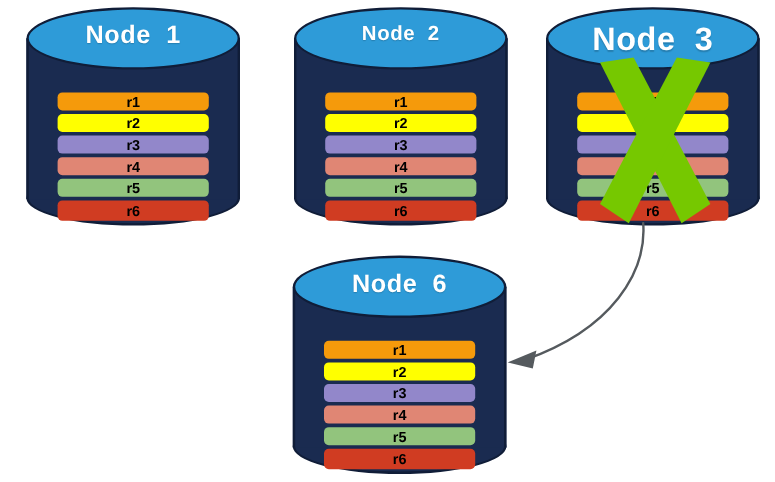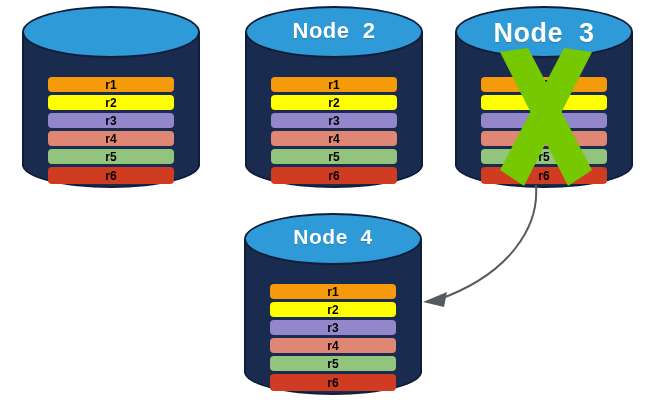--- a/index.html
+++ b/index.html
@@ -108,35 +108,36 @@
 </style>
 </head>
 <body>
 
 <div id="canvas"></div>
 
 <div class="node" style="left:22px; top:6px; width:178px; height:182px;">
   <div class="cyl-bottom" style="top:136px; height:46px;"></div>
   <div class="cyl-body" style="top:26px; height:134px; border-top:none; border-bottom:none;"></div>
   <div class="cyl-top" style="top:0px; height:52px;"></div>
+  <div class="node-label" style="top:12px; font-size:21px;">Node  1</div>
   <div class="rows" style="left:26px; top:60px; width:126px; height:108px;">
     <div class="row-bar" style="top:0px;  height:15px; font-size:12px; background:#f59a0b;">r1</div>
     <div class="row-bar" style="top:18px; height:15px; font-size:12px; background:#ffff00;">r2</div>
     <div class="row-bar" style="top:36px; height:15px; font-size:12px; background:#9287ca;">r3</div>
     <div class="row-bar" style="top:54px; height:15px; font-size:12px; background:#e08674;">r4</div>
     <div class="row-bar" style="top:72px; height:15px; font-size:12px; background:#92c47d;">r5</div>
     <div class="row-bar" style="top:90px; height:17px; font-size:12px; background:#d03c22;">r6</div>
   </div>
 </div>
 
 <div class="node" style="left:245px; top:6px; width:178px; height:182px;">
   <div class="cyl-bottom" style="top:136px; height:46px;"></div>
   <div class="cyl-body" style="top:26px; height:134px; border-top:none; border-bottom:none;"></div>
   <div class="cyl-top" style="top:0px; height:52px;"></div>
-  <div class="node-label" style="top:12px; font-size:22px;">Node  2</div>
+  <div class="node-label" style="top:12px; font-size:17px;">Node  2</div>
   <div class="rows" style="left:26px; top:60px; width:126px; height:108px;">
     <div class="row-bar" style="top:0px;  height:15px; font-size:12px; background:#f59a0b;">r1</div>
     <div class="row-bar" style="top:18px; height:15px; font-size:12px; background:#ffff00;">r2</div>
     <div class="row-bar" style="top:36px; height:15px; font-size:12px; background:#9287ca;">r3</div>
     <div class="row-bar" style="top:54px; height:15px; font-size:12px; background:#e08674;">r4</div>
     <div class="row-bar" style="top:72px; height:15px; font-size:12px; background:#92c47d;">r5</div>
     <div class="row-bar" style="top:90px; height:17px; font-size:12px; background:#d03c22;">r6</div>
   </div>
 </div>
 
@@ -164,21 +165,21 @@
 
 <svg class="arrow-svg" style="left:415px; top:182px;" width="140" height="130" viewBox="0 0 140 130">
   <path d="M 121 4 C 124 44 96 92 22 118" fill="none" stroke="#555a5e" stroke-width="2" stroke-linecap="round"></path>
   <polygon points="8,120 32,110 29,125" fill="#555a5e"></polygon>
 </svg>
 
 <div class="node" style="left:244px; top:213px; width:178px; height:182px;">
   <div class="cyl-bottom" style="top:136px; height:46px;"></div>
   <div class="cyl-body" style="top:26px; height:134px; border-top:none; border-bottom:none;"></div>
   <div class="cyl-top" style="top:0px; height:52px;"></div>
-  <div class="node-label" style="top:12px; font-size:21px;">Node  4</div>
+  <div class="node-label" style="top:12px; font-size:21px;">Node  6</div>
   <div class="rows" style="left:26px; top:60px; width:126px; height:108px;">
     <div class="row-bar" style="top:0px;  height:15px; font-size:12px; background:#f59a0b;">r1</div>
     <div class="row-bar" style="top:18px; height:15px; font-size:12px; background:#ffff00;">r2</div>
     <div class="row-bar" style="top:36px; height:15px; font-size:12px; background:#9287ca;">r3</div>
     <div class="row-bar" style="top:54px; height:15px; font-size:12px; background:#e08674;">r4</div>
     <div class="row-bar" style="top:72px; height:15px; font-size:12px; background:#92c47d;">r5</div>
     <div class="row-bar" style="top:90px; height:17px; font-size:12px; background:#d03c22;">r6</div>
   </div>
 </div>
 

